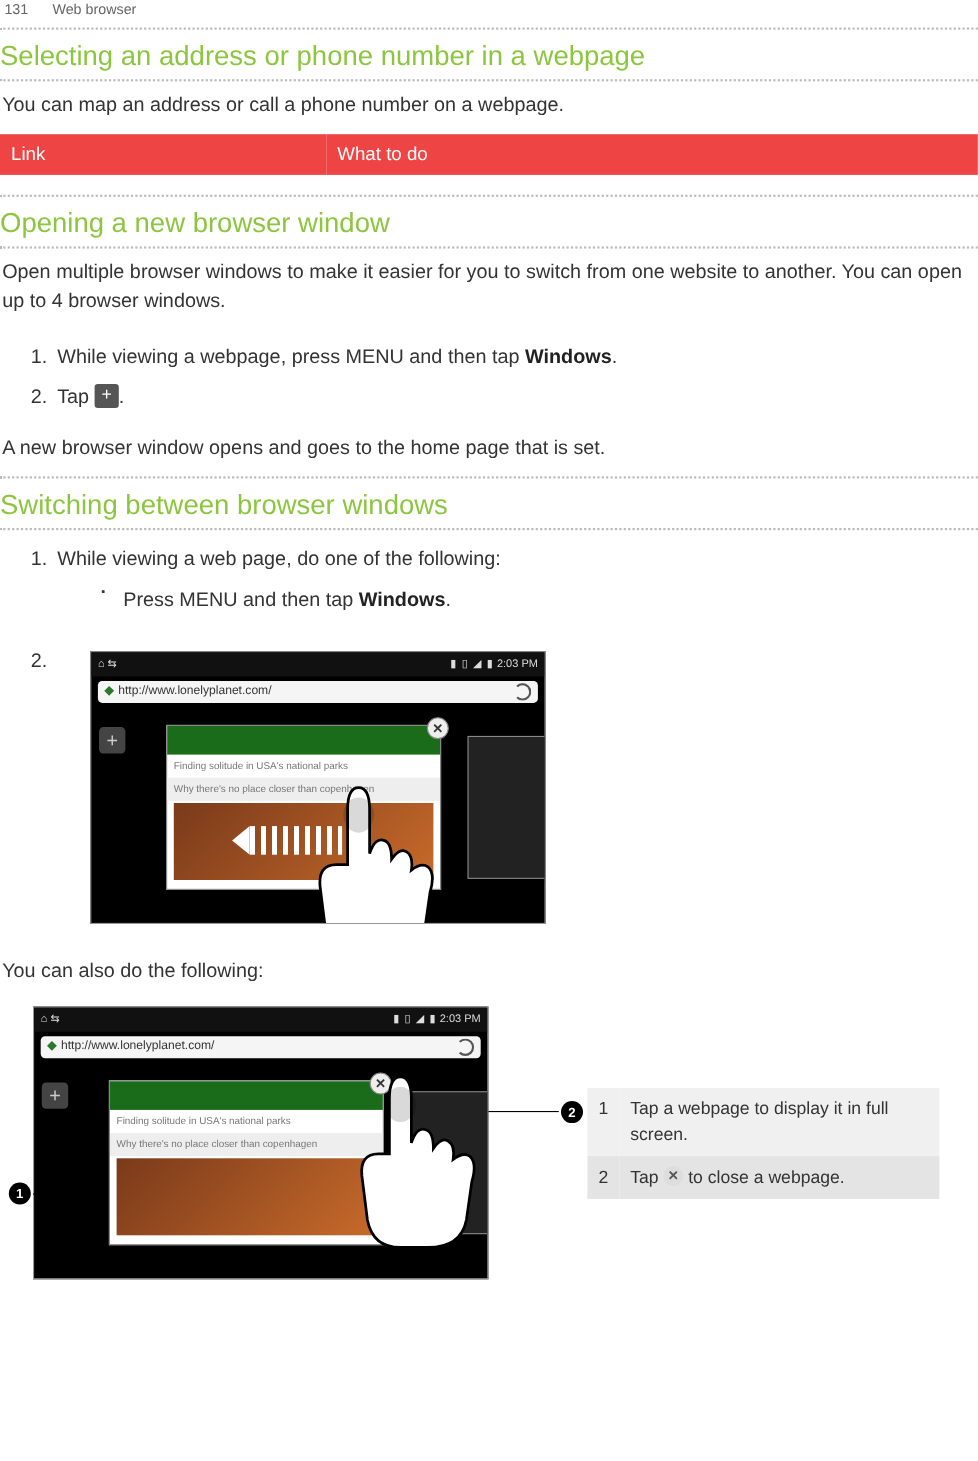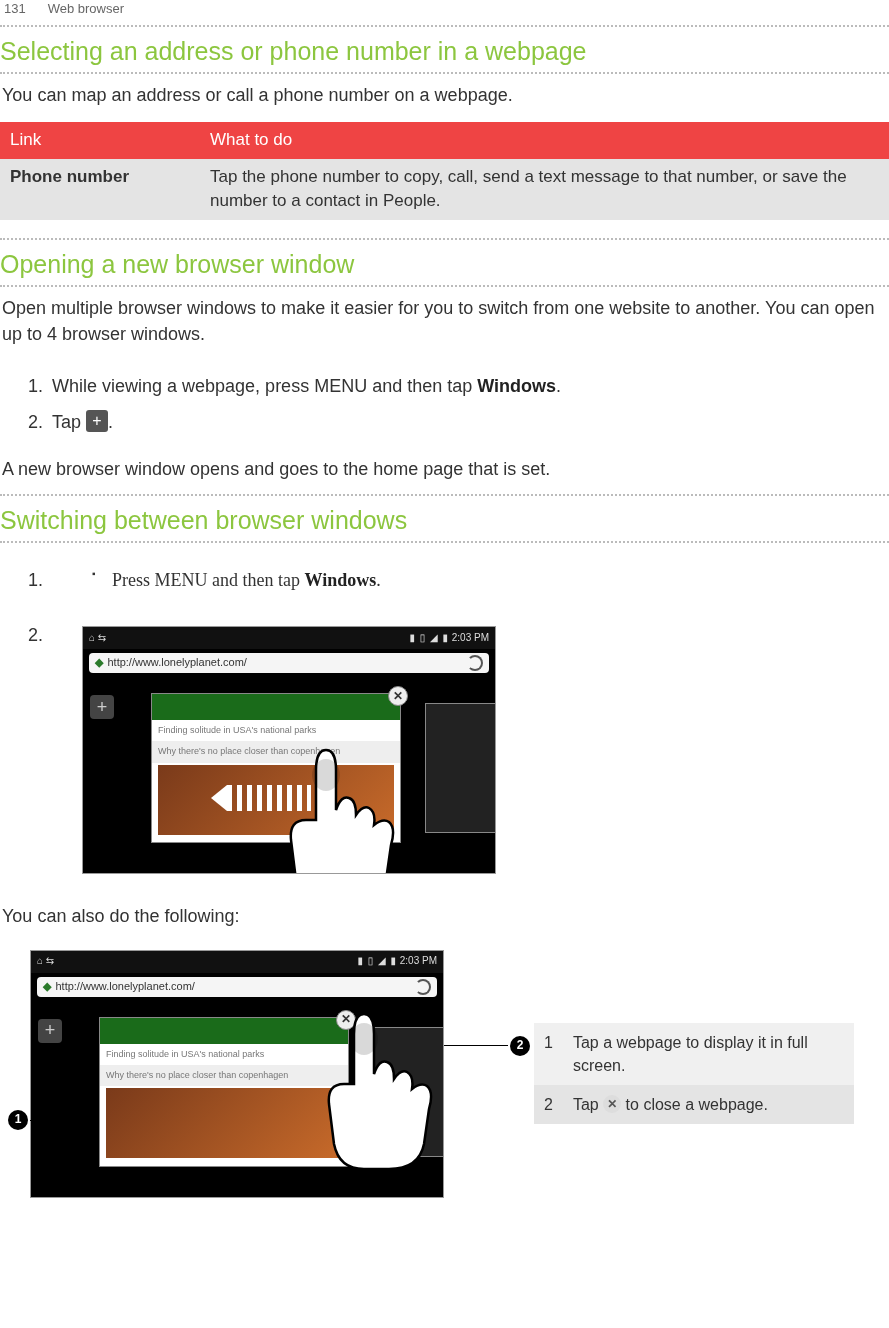--- a/index.html
+++ b/index.html
@@ -72,21 +72,20 @@
       padding: 5px 2px 5px 4px;
     }
     ol.steps li .bold { font-weight: 600; color:#222;margin-top:36px; }
     ul.sub {
       list-style: none;
       margin: 6px 0 6px 40px;
     }
     ul.sub li {
       padding: 5px 0 5px 20px;
       position: relative;
-      font-family: Liberation Serif, serif;
     }
     ul.sub li::before {
       content: "▪";
       position: absolute;
       left: 0;
       top: 5px;
       font-size: 10px;
       color: #333;
     }
     .inline-icon {
@@ -289,24 +288,20 @@
 <div class="body-text">You can map an address or call a phone number on a webpage.</div>
 
 <table class="link-table">
   <thead>
     <tr>
       <th>Link</th>
       <th>What to do</th>
     </tr>
   </thead>
   <tbody>
-    <tr class="even">
-      <td class="col1">Phone number</td>
-      <td>Tap the phone number to copy, call, send a text message to that number, or save the number to a contact in People.</td>
-    </tr>
   </tbody>
 </table>
 
 <hr class="dotted">
 <div class="section-title">Opening a new browser window</div>
 <hr class="dotted">
 
 <div class="body-text">Open multiple browser windows to make it easier for you to switch from one website to another. You can open up to 4 browser windows.</div>
 
 <ol class="steps">
@@ -319,20 +314,21 @@
 </ol>
 
 <div class="body-text">A new browser window opens and goes to the home page that is set.</div>
 
 <hr class="dotted">
 <div class="section-title">Switching between browser windows</div>
 <hr class="dotted">
 
 <ol class="steps">
   <li>
+    <span>While viewing a web page, do one of the following:</span>
     <ul class="sub">
       <li>
         <span>Press MENU and then tap </span><span class="bold">Windows</span><span>.</span>
       </li>
     </ul>
   </li>
   <li>
     <div class="screenshot-block">
       <div class="screenshot">
         <div class="ss-statusbar">

